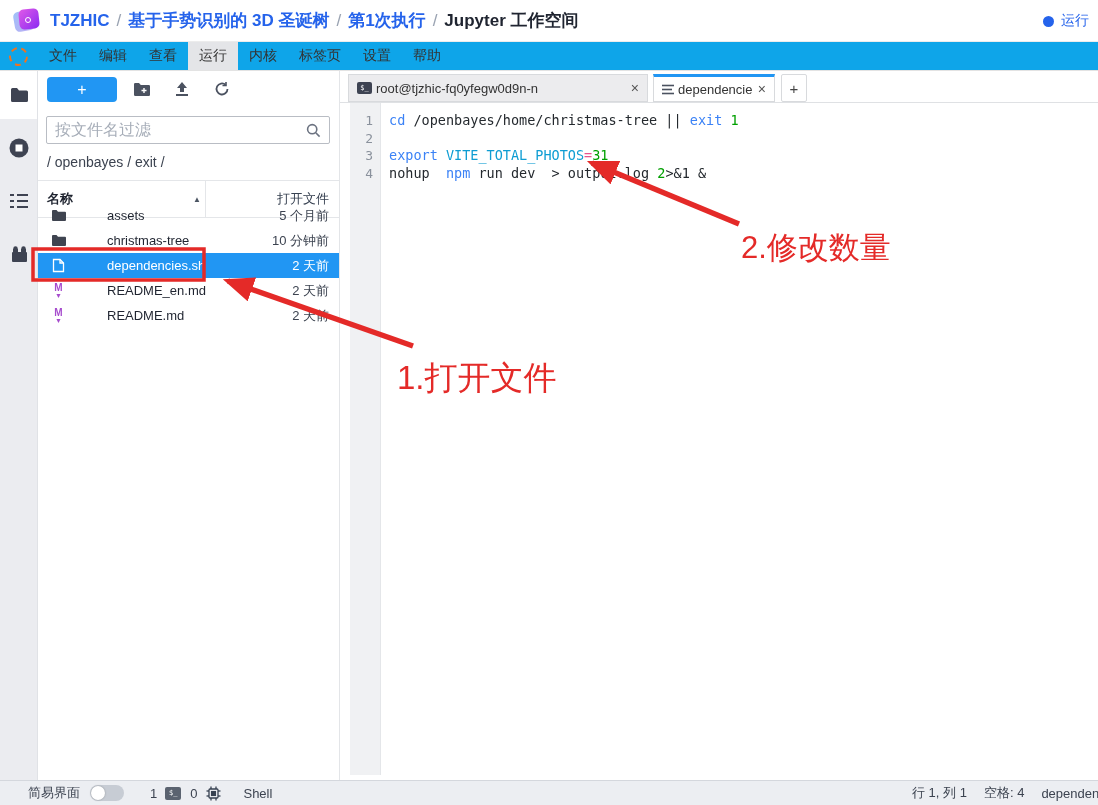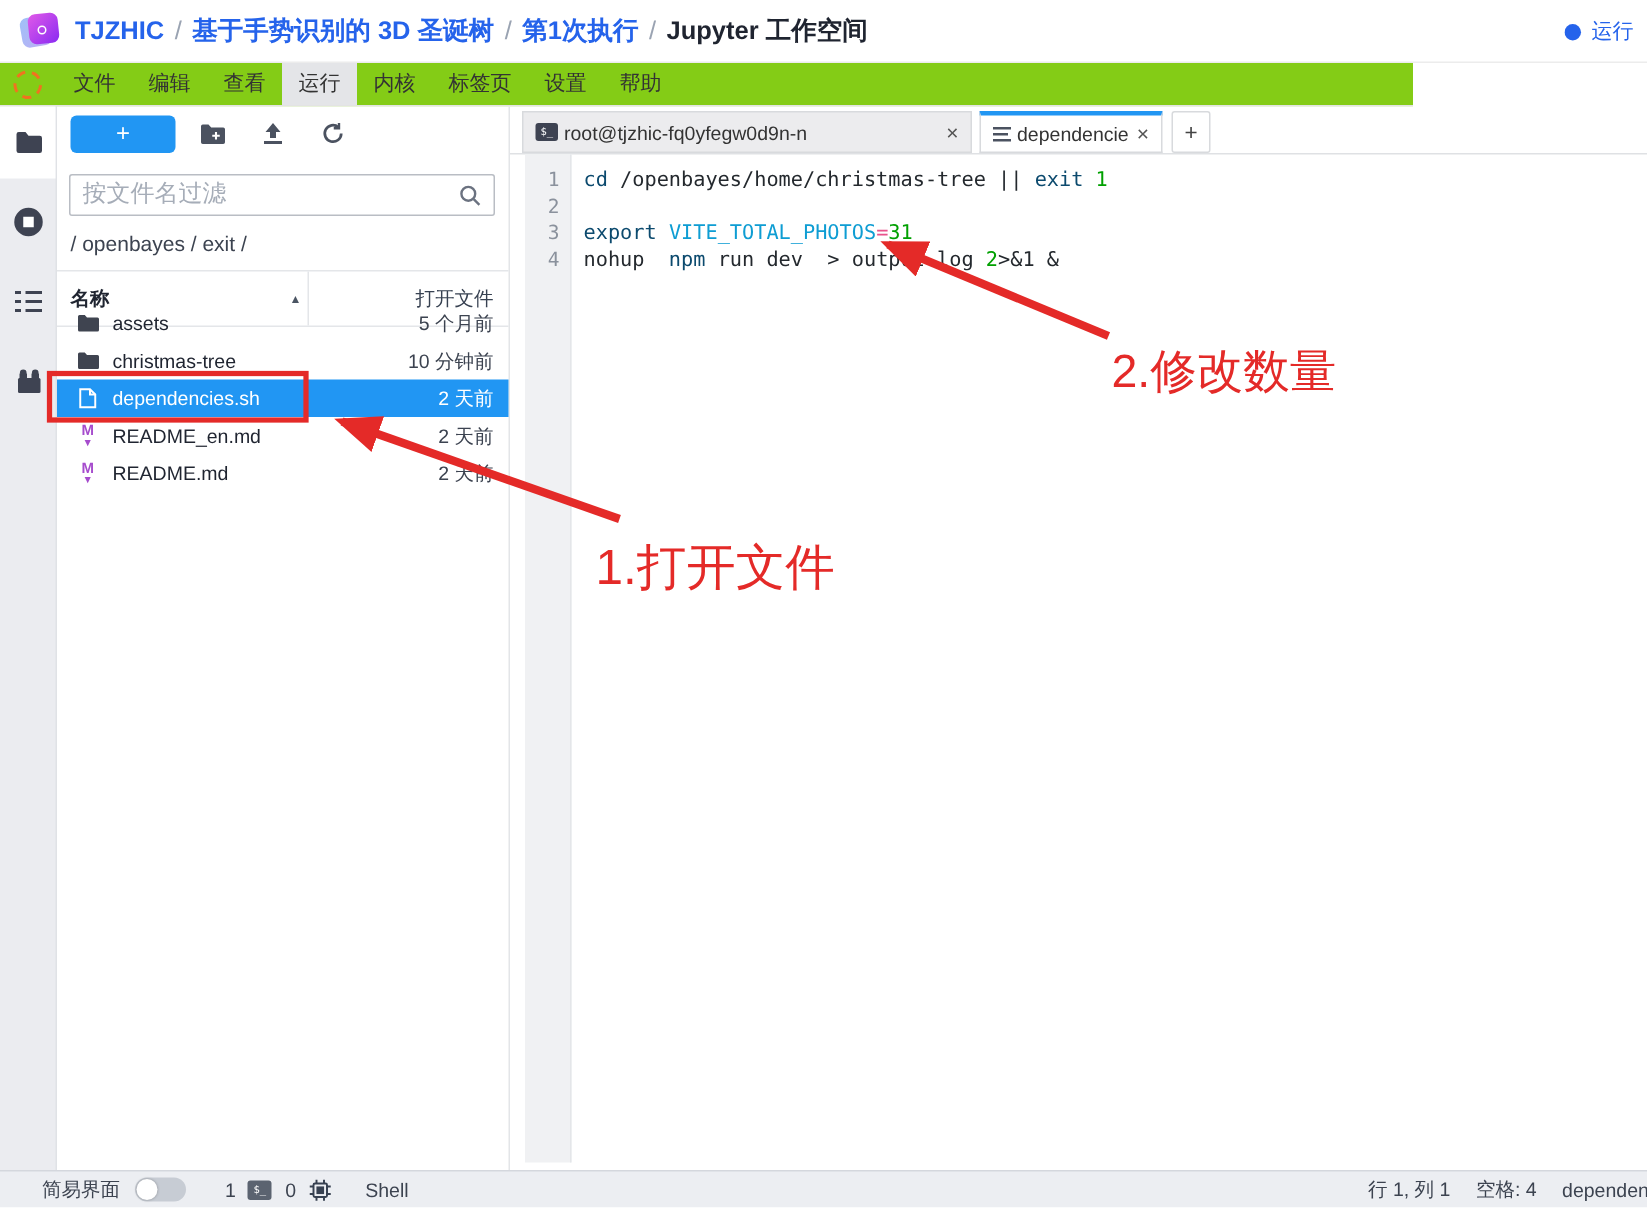--- a/index.html
+++ b/index.html
@@ -22,21 +22,21 @@
   .crumbs .sep { color:#9aa3b2; font-weight:400; margin:0 7px; }
   .top-right { position:absolute; right:0; top:0; height:42px; display:flex; align-items:center; }
   .switch-btn { height:27px; padding:0 14px; background:#fff; border:1px solid #cfcfcf; border-radius:8px;
     font-size:14px; font-weight:bold; color:#111827; cursor:pointer; box-shadow:0 1px 1px rgba(0,0,0,.04);
     font-family:inherit; white-space:nowrap; }
   .run-status { display:flex; align-items:center; margin-left:22px; width:55px; overflow:hidden; }
   .run-dot { width:11px; height:11px; border-radius:50%; background:#2563eb; flex:0 0 auto; }
   .run-label { color:#2563eb; font-size:14px; margin-left:7px; white-space:nowrap; }
 
   
-  .menubar { position:absolute; left:0; top:42px; width:942px; height:29px; background:#84cc16;
+  .menubar { position:absolute; left:0; top:42px; width:1098px; height:29px; background:#0ea5e9;
     border-bottom:1px solid #e3e3e3; display:flex; align-items:center; }
   .oblogo { width:19px; height:19px; margin:0 10px 0 9px; border:2.5px dashed #f0731f; border-radius:50%;
     transform:rotate(20deg); flex:0 0 auto; }
   .menu-items { display:flex; list-style:none; height:100%; align-items:stretch; }
   .menu-items li { display:flex; align-items:center; padding:0 11px; font-size:14px; color:#333;
     cursor:pointer; }
   .menu-items li.active { background:#e4e5e8; }
 
   
   .main { position:absolute; left:0; top:71px; width:1098px; height:709px; display:flex; }
@@ -61,21 +61,21 @@
   .fp-search .mag { margin-right:8px; display:flex; }
   .fp-path { position:absolute; left:9px; top:83px; font-size:14px; color:#3c4350; }
   .fp-header { position:absolute; left:0; top:109px; width:100%; height:38px; border-top:1px solid #e4e6e9;
     border-bottom:1px solid #e4e6e9; font-size:13px; color:#1f2430; display:flex; align-items:center; }
   .fp-header .colname { font-weight:bold; margin-left:9px; }
   .fp-header .sort { font-size:8px; color:#4b5563; margin-left:120px; }
   .fp-header .divider { position:absolute; left:167px; top:0; width:1px; height:100%; background:#e4e6e9; }
   .fp-header .coltime { position:absolute; right:10px; color:#374151; }
   .fp-rows { position:absolute; left:0; top:132px; width:100%; }
   .frow { position:relative; height:25px; display:flex; align-items:center; font-size:13px; color:#1f2430;
-    cursor:pointer; }
+    cursor:pointer;gap:32px; }
   .frow .ficon { width:17px; margin-left:12px; display:flex; justify-content:center; flex:0 0 auto; }
   .frow .fname { margin-left:8px; white-space:nowrap; }
   .frow .ftime { position:absolute; right:10px; color:#3c4350; }
   .frow.selected { background:#2196f3; color:#fff; }
   .frow.selected .ftime { color:#fff; }
   .md-icon { display:flex; flex-direction:column; align-items:center; color:#a64ccd; line-height:1; }
   .md-icon .m { font-weight:bold; font-size:10px; }
   .md-icon .ar { font-size:7px; margin-top:-1px; }
 
   
@@ -92,21 +92,21 @@
     flex:0 0 auto; }
   .newtab-btn { width:26px; border:1px solid #d8dadd; background:#fff; font-size:15px; color:#444;
     margin-left:6px; cursor:pointer; border-radius:2px; }
   .tabbar-line { position:absolute; left:0; top:31px; width:100%; height:1px; background:#dfe1e4; }
   .ed-content { position:absolute; left:0; top:32px; right:0; bottom:0; }
   .gutter { position:absolute; left:10px; top:0; width:31px; height:672px; background:#f0f1f3;
     border-right:1px solid #e4e6e9; padding-top:9px; text-align:right; }
   .gutter div { font:13px "DejaVu Sans Mono",monospace; color:#8a919c; line-height:17.5px; padding-right:7px; }
   .code { position:absolute; left:42px; top:0; right:0; padding:9px 0 0 7px; cursor:text; }
   .code-line { font:13.5px "DejaVu Sans Mono",monospace; line-height:17.5px; white-space:pre; color:#24292e; }
-  .tok-kw { color:#0c4a6e;text-align:right; }
+  .tok-kw { color:#3b82f6;text-align:right; }
   .tok-num { color:#00a000; }
   .tok-var { color:#0e9dd3;text-align:center; }
   .tok-op { color:#e8538c; }
 
   
   .statusbar { position:absolute; left:0; top:780px; width:1098px; height:25px; background:#eceef2;
     border-top:1px solid #d4d7dd; font-size:13px; color:#3c4350; }
   .sb-left { position:absolute; left:28px; top:0; height:24px; display:flex; align-items:center; }
   .sb-toggle { width:34px; height:16px; background:#c7ccd4; border-radius:9px; margin-left:10px;
     position:relative; cursor:pointer; }

